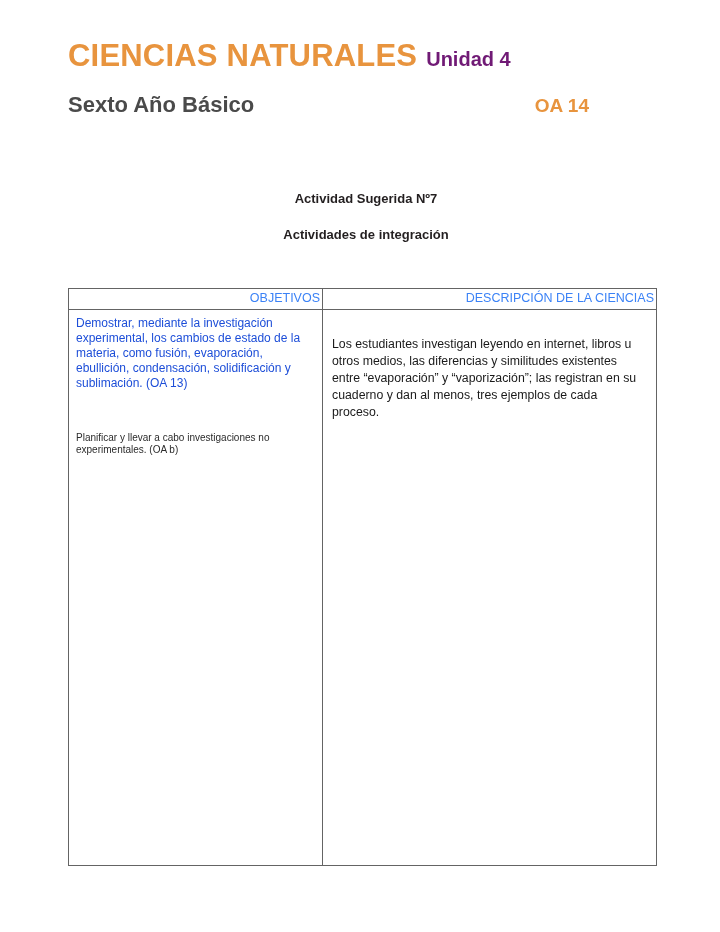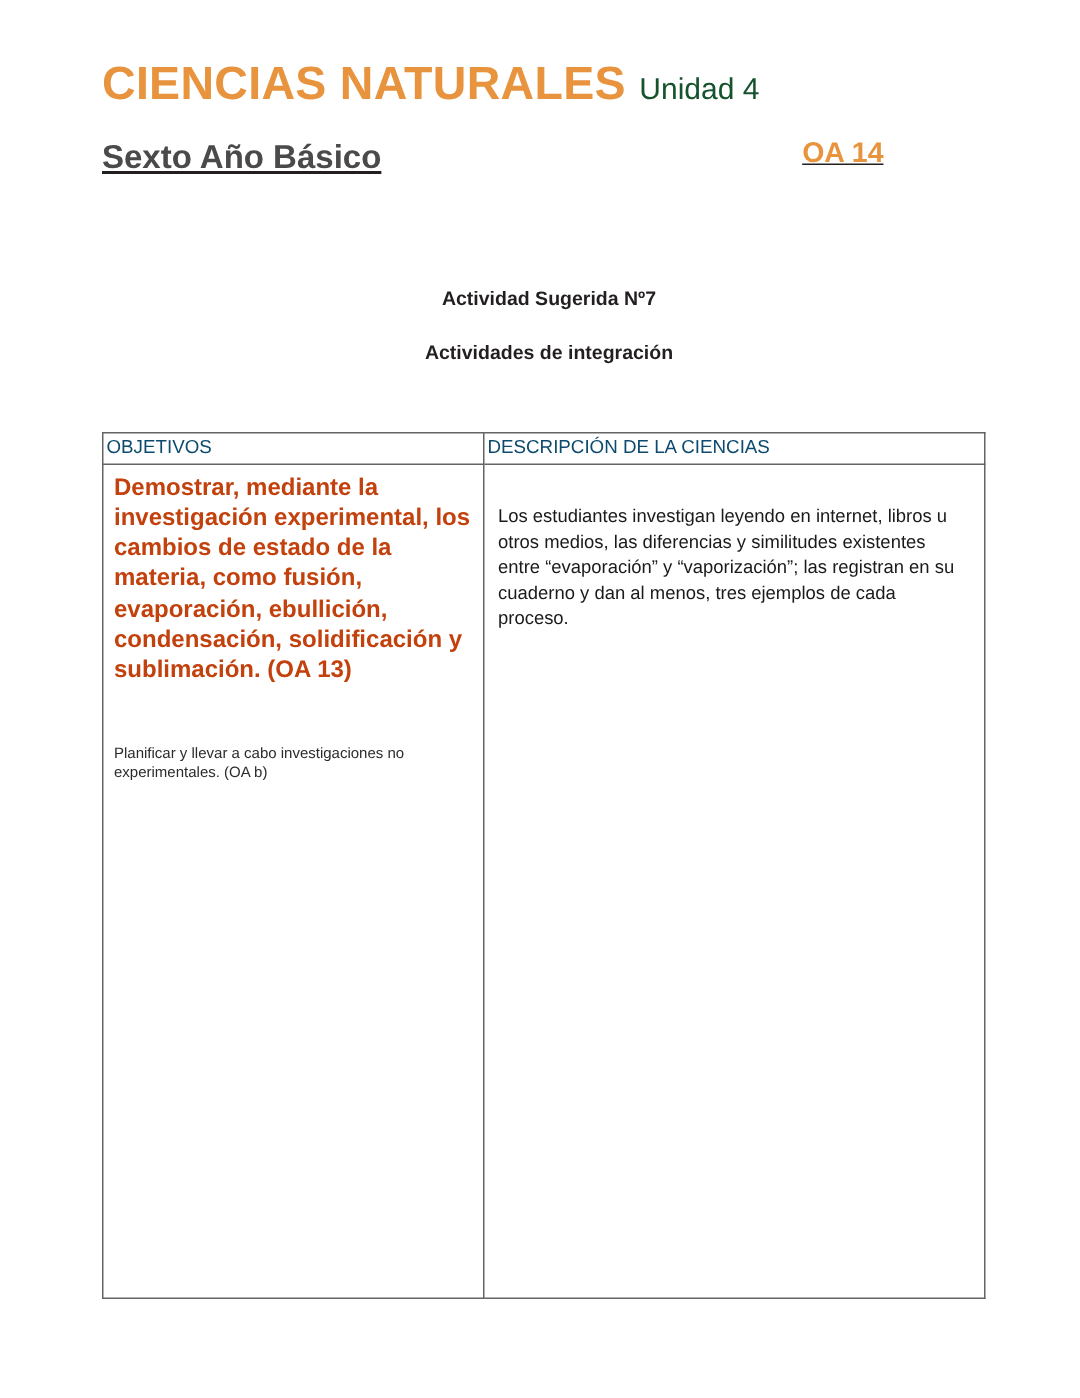--- a/index.html
+++ b/index.html
@@ -39,32 +39,31 @@
     line-height: 1.05;
   }
   .doc-title {
     font-size: 31px;
     font-weight: bold;
     color: #e8943e;
     letter-spacing: 0.2px;
   }
   .doc-unit {
     font-size: 20px;
-    font-weight: normal;
-    color: #14532d;
+    font-weight: bold;
+    color: #701a75;
     margin-left: 9px;
   }
 
   .subtitle-line {
     display: flex;
-    align-items: flex-start;
+    align-items: flex-end;
     justify-content: space-between;
     margin-top: 20px;
     line-height: 1.1;
-    text-decoration: underline;
   }
   .doc-level {
     font-size: 22px;
     font-weight: bold;
     color: #4a4a4a;
   }
   .doc-oa {
     font-size: 19px;
     font-weight: bold;
     color: #e8943e;
@@ -95,43 +94,43 @@
   }
   .act-table th,
   .act-table td {
     border: 1px solid #646464;
     vertical-align: top;
     background: #ffffff;
   }
   .act-table th {
     font-size: 12.5px;
     font-weight: normal;
-    text-align: left;
+    text-align: right;
     padding: 2px 2px 3px 2px;
     height: 15px;
-    color: #0c4a6e;
+    color: #3b82f6;
   }
   .col-obj { width: 254px; }
   .col-desc { width: 334px; }
 
   .cell-obj {
     padding: 6px 8px 8px 7px;
     height: 541px;
   }
   .cell-desc {
     padding: 26px 10px 8px 9px;
     margin-left: 39px;
   }
 
   .obj-main {
-    font-size: 16px;
-    font-weight: bold;
+    font-size: 12px;
+    font-weight: normal;
     line-height: 1.26;
     margin: 0;
-    color: #c2410c;
+    color: #1d4ed8;
   }
   .obj-sub {
     font-size: 10px;
     font-weight: normal;
     line-height: 1.28;
     margin: 0;
     padding-top: 40px;
     color: #2b2b2b;
   }
   .desc-text {

